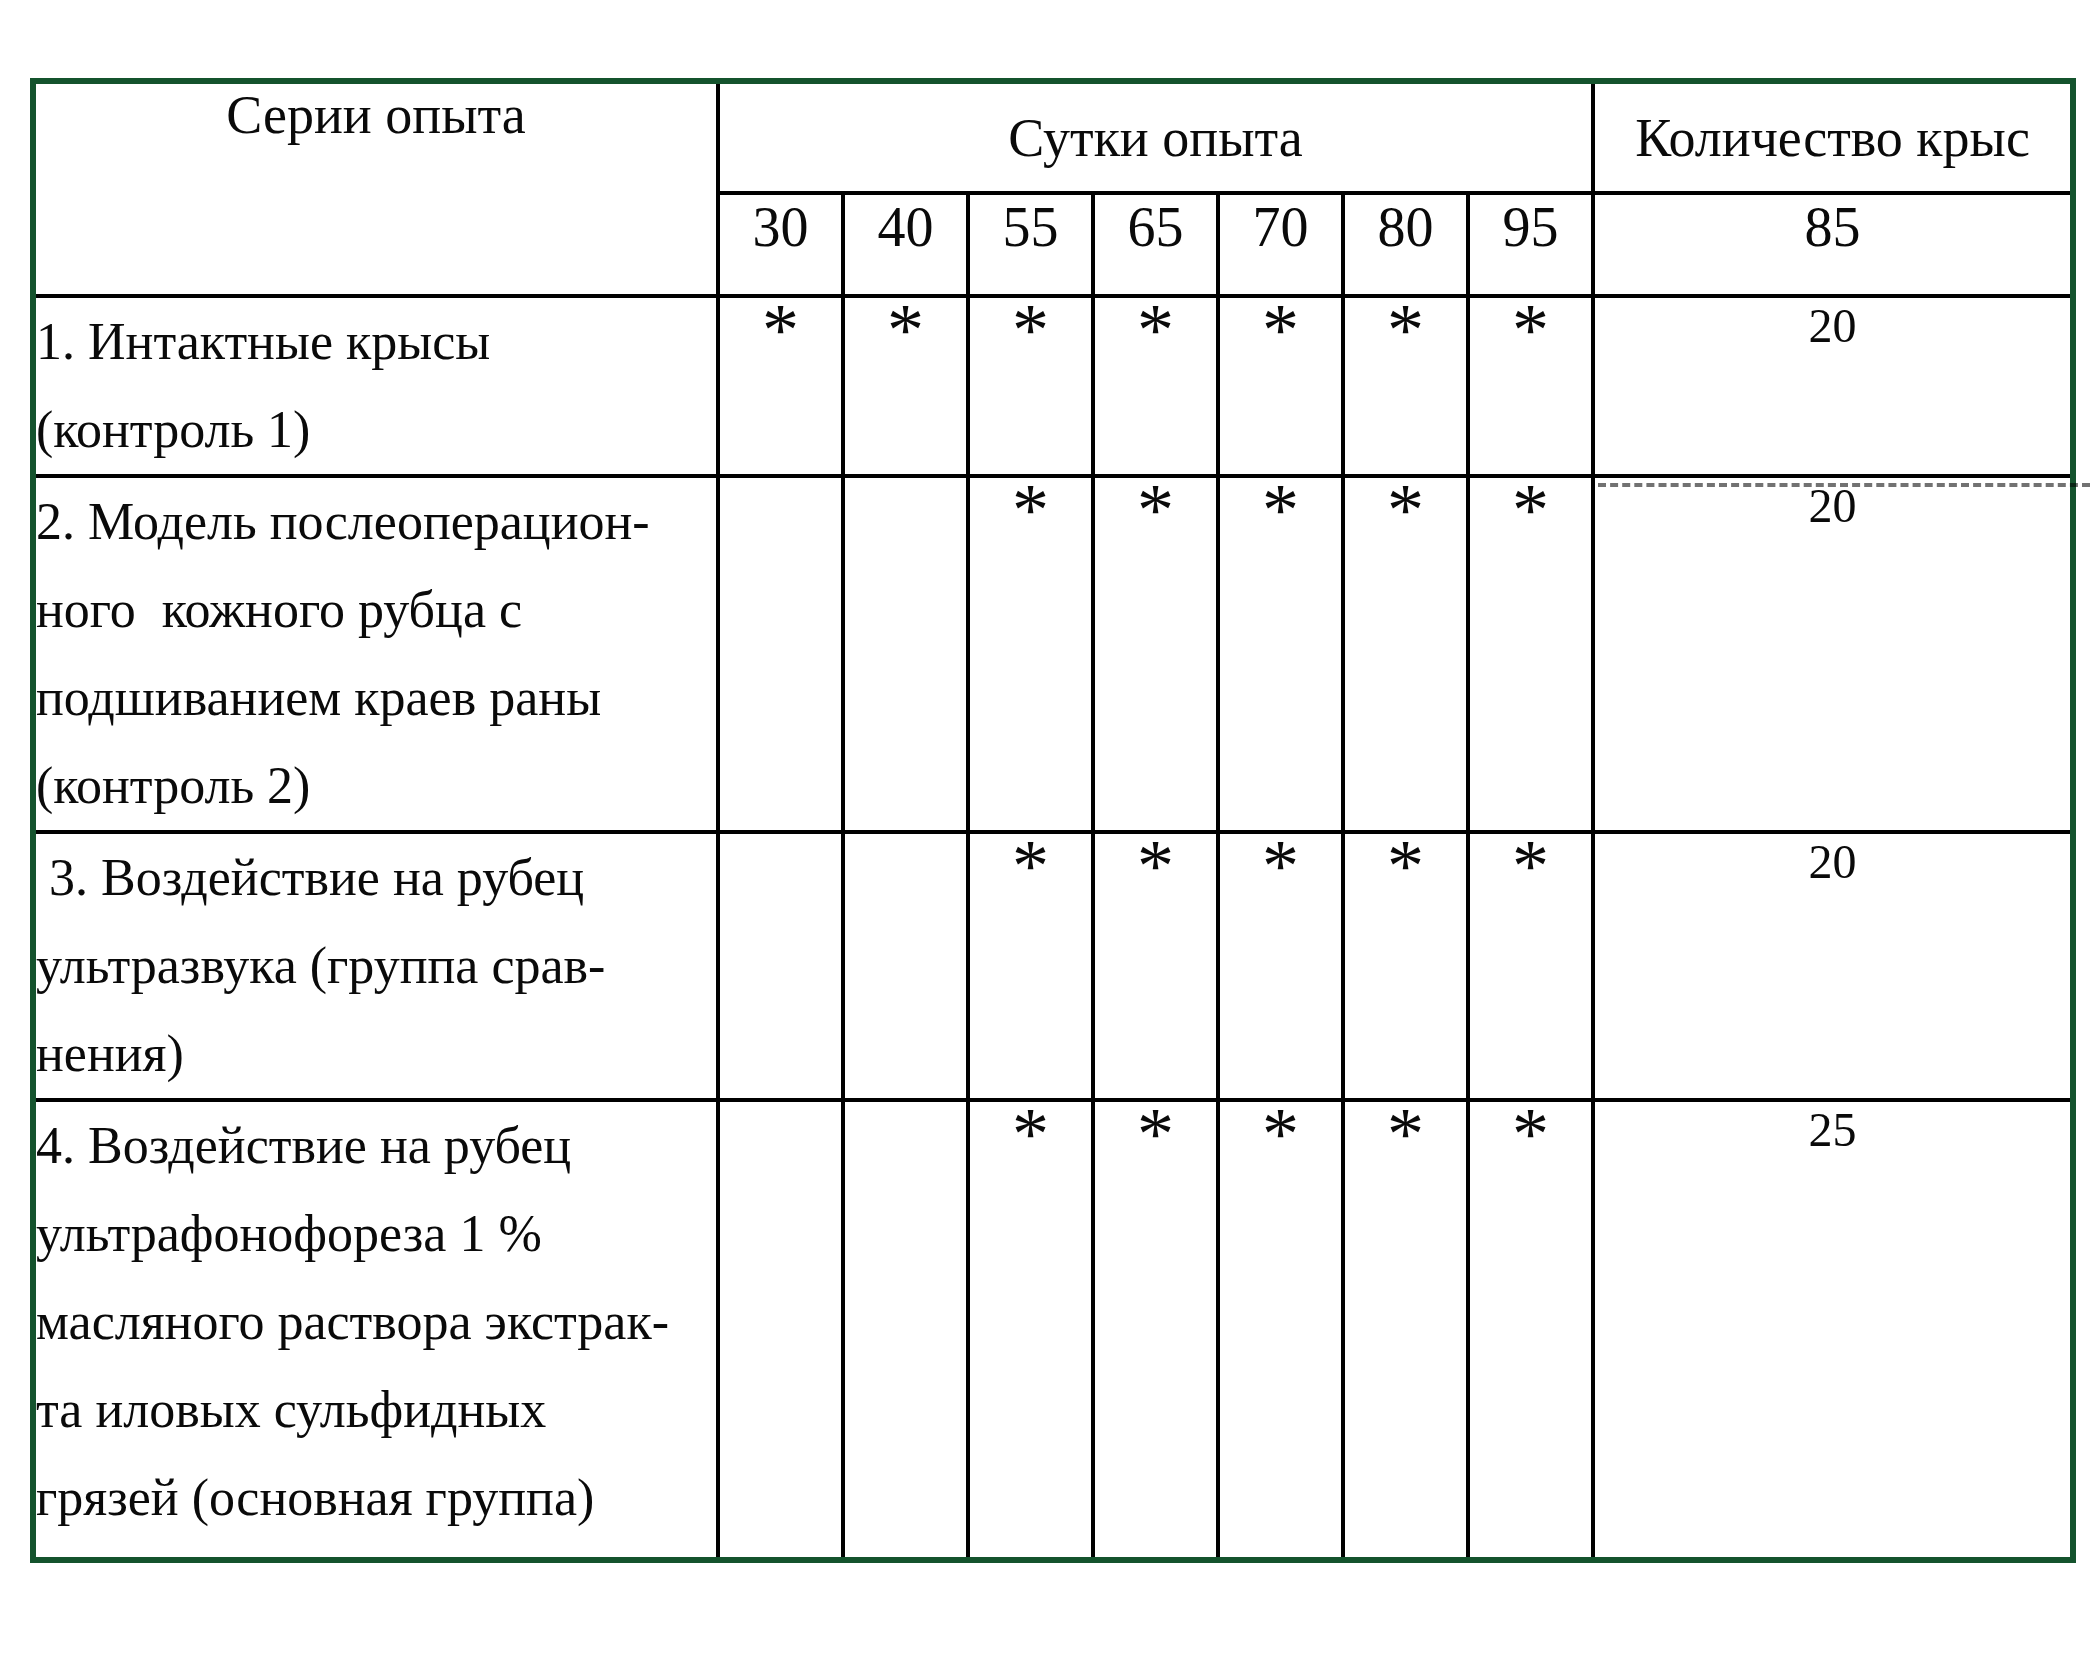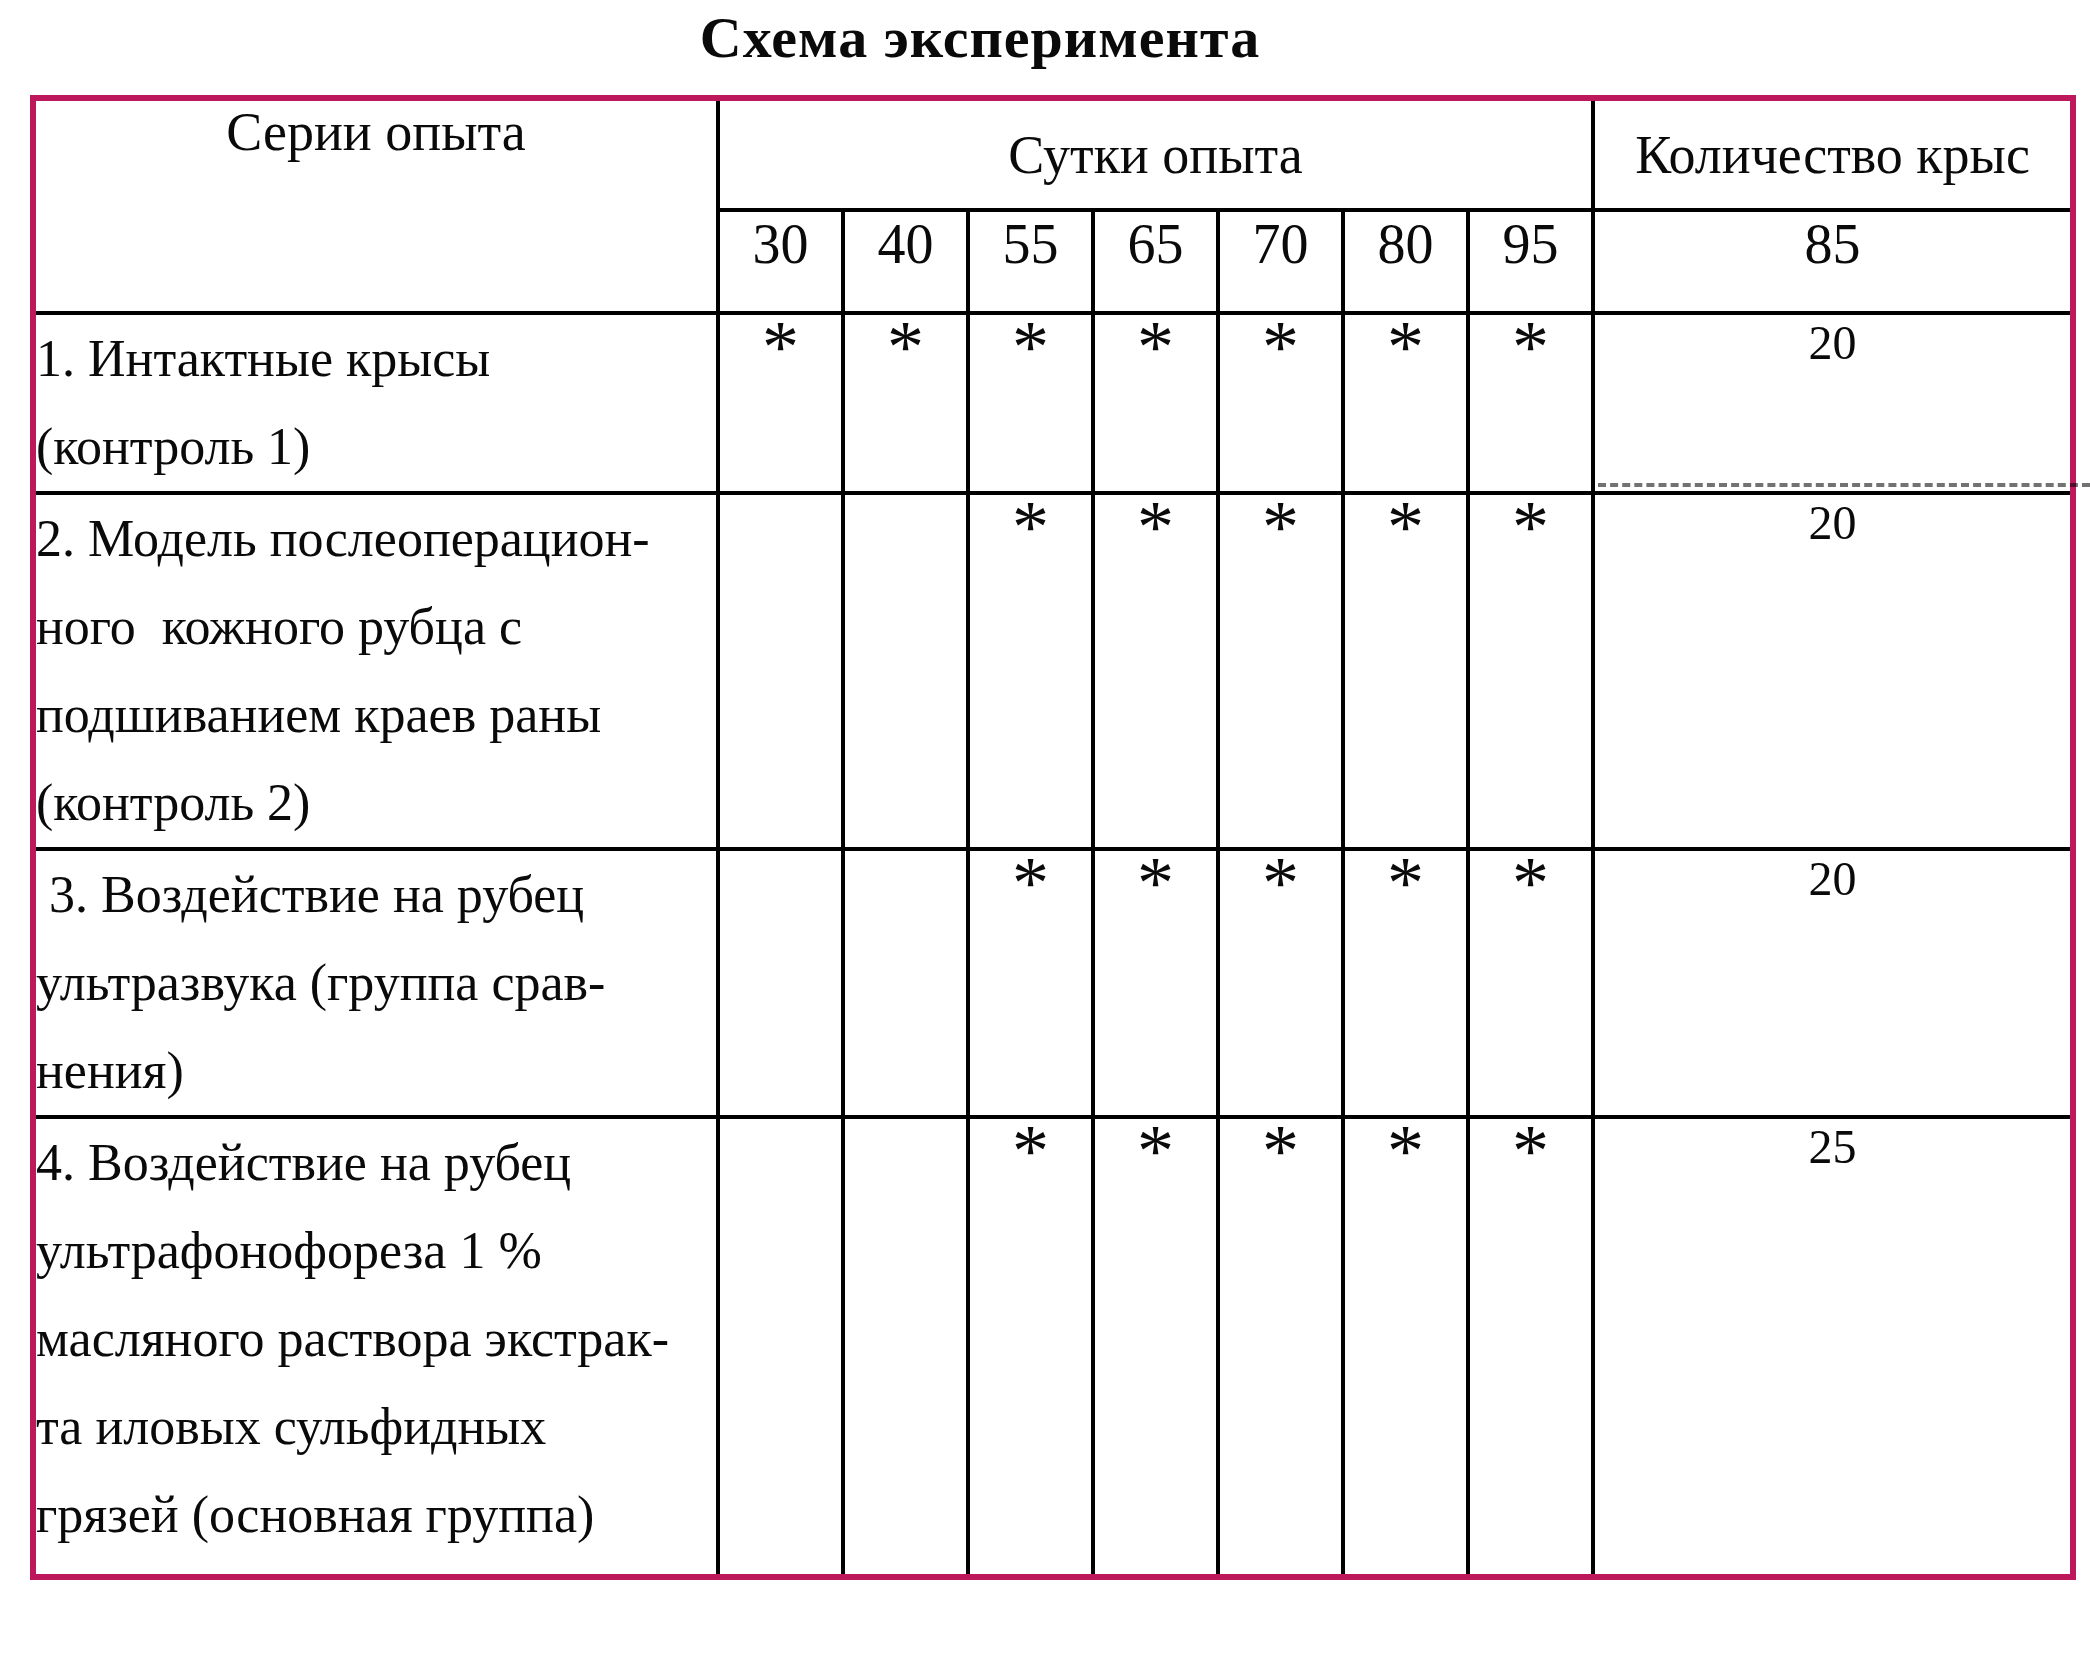--- a/index.html
+++ b/index.html
@@ -14,25 +14,25 @@
   .doc-title {
     position:absolute;
     left:30px; top:4px; width:1900px;
     text-align:center;
     font-size:58px;
     font-weight:bold;
     letter-spacing:1px;
   }
   table.exp {
     position:absolute;
-    left:30px; top:95px;
+    left:30px; top:78px;
     width:2040px;
     border-collapse:collapse;
     table-layout:fixed;
-    border:6px solid #be185d;
+    border:6px solid #14532d;
   }
   table.exp td {
     border:4px solid #000;
     vertical-align:top;
     padding:0;
     overflow:hidden;
   }
   tr.hrow1 { height:112px; }
   tr.hrow2 { height:103px; }
   tr.r1 { height:175px; }
@@ -84,21 +84,20 @@
     left:1598px; top:483px; width:492px; height:0;
     border-top:4px dashed #000;
     opacity:0.55;
   }
 </style>
 </head>
 <body>
 
 <div class="page">
 
-  <div class="doc-title">Схема эксперимента</div>
 
   <table class="exp">
     <colgroup>
       <col style="width:685px">
       <col style="width:125px">
         <col style="width:125px">
         <col style="width:125px">
         <col style="width:125px">
         <col style="width:125px">
         <col style="width:125px">

